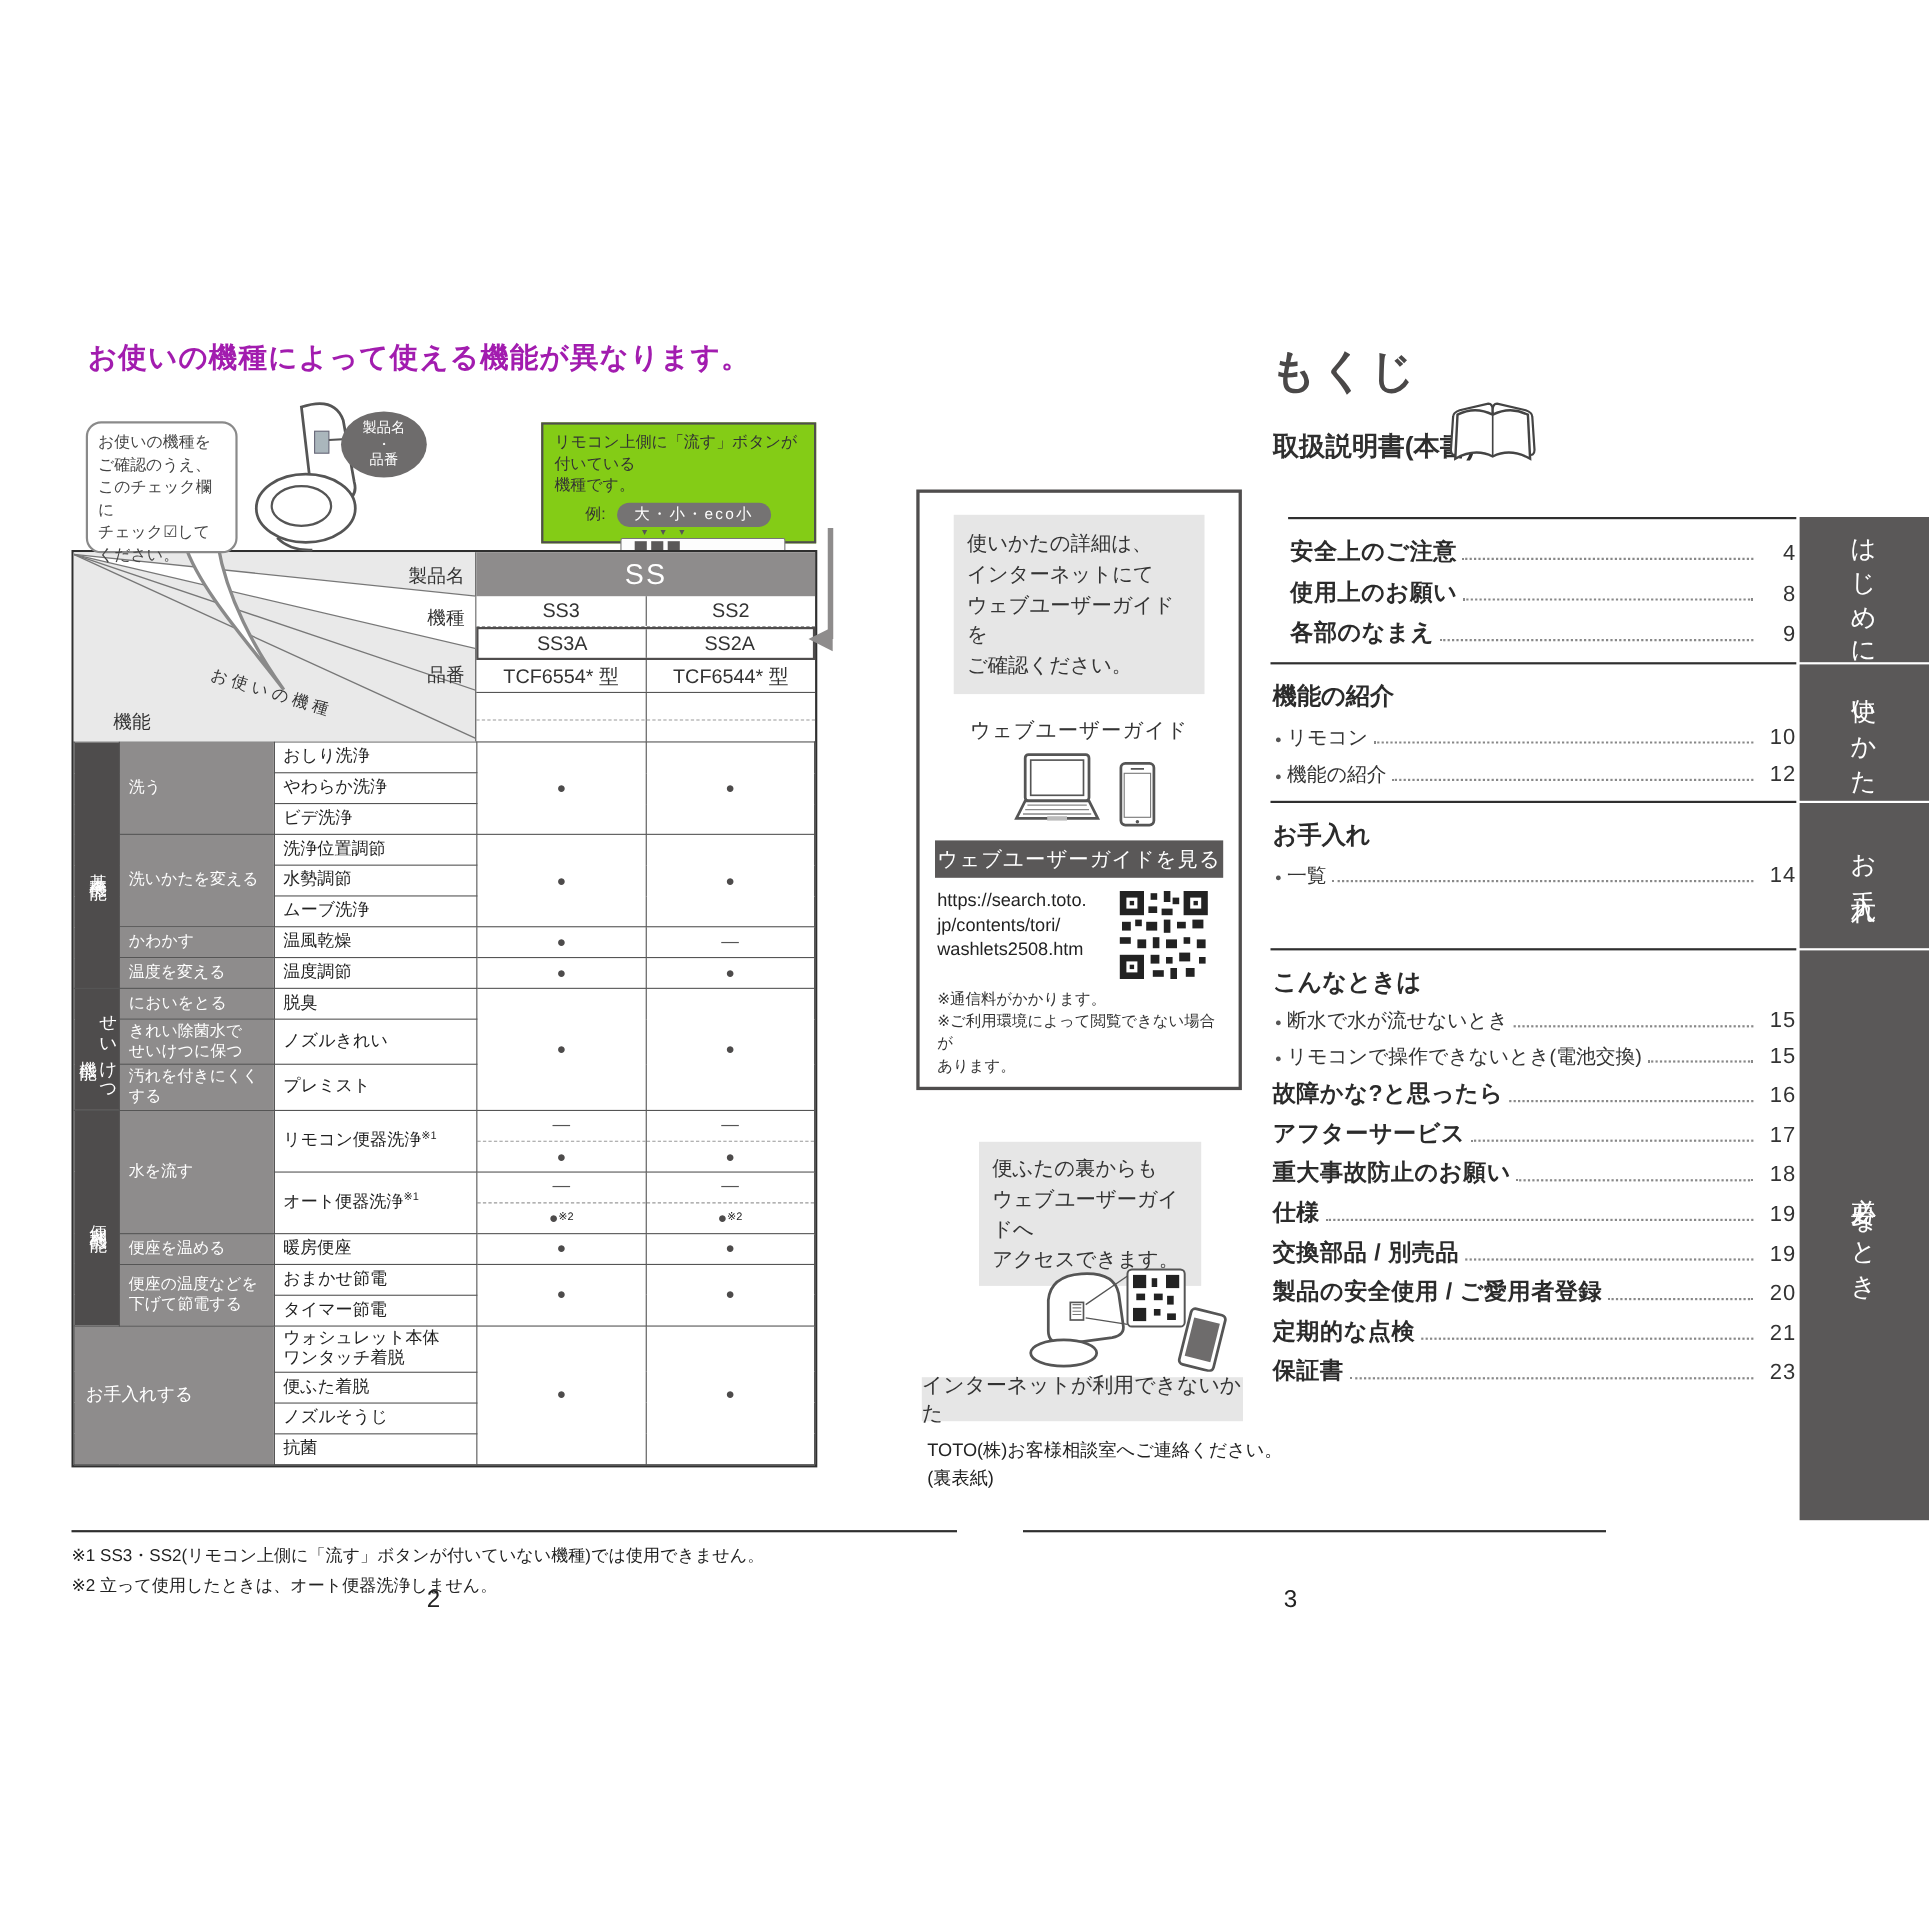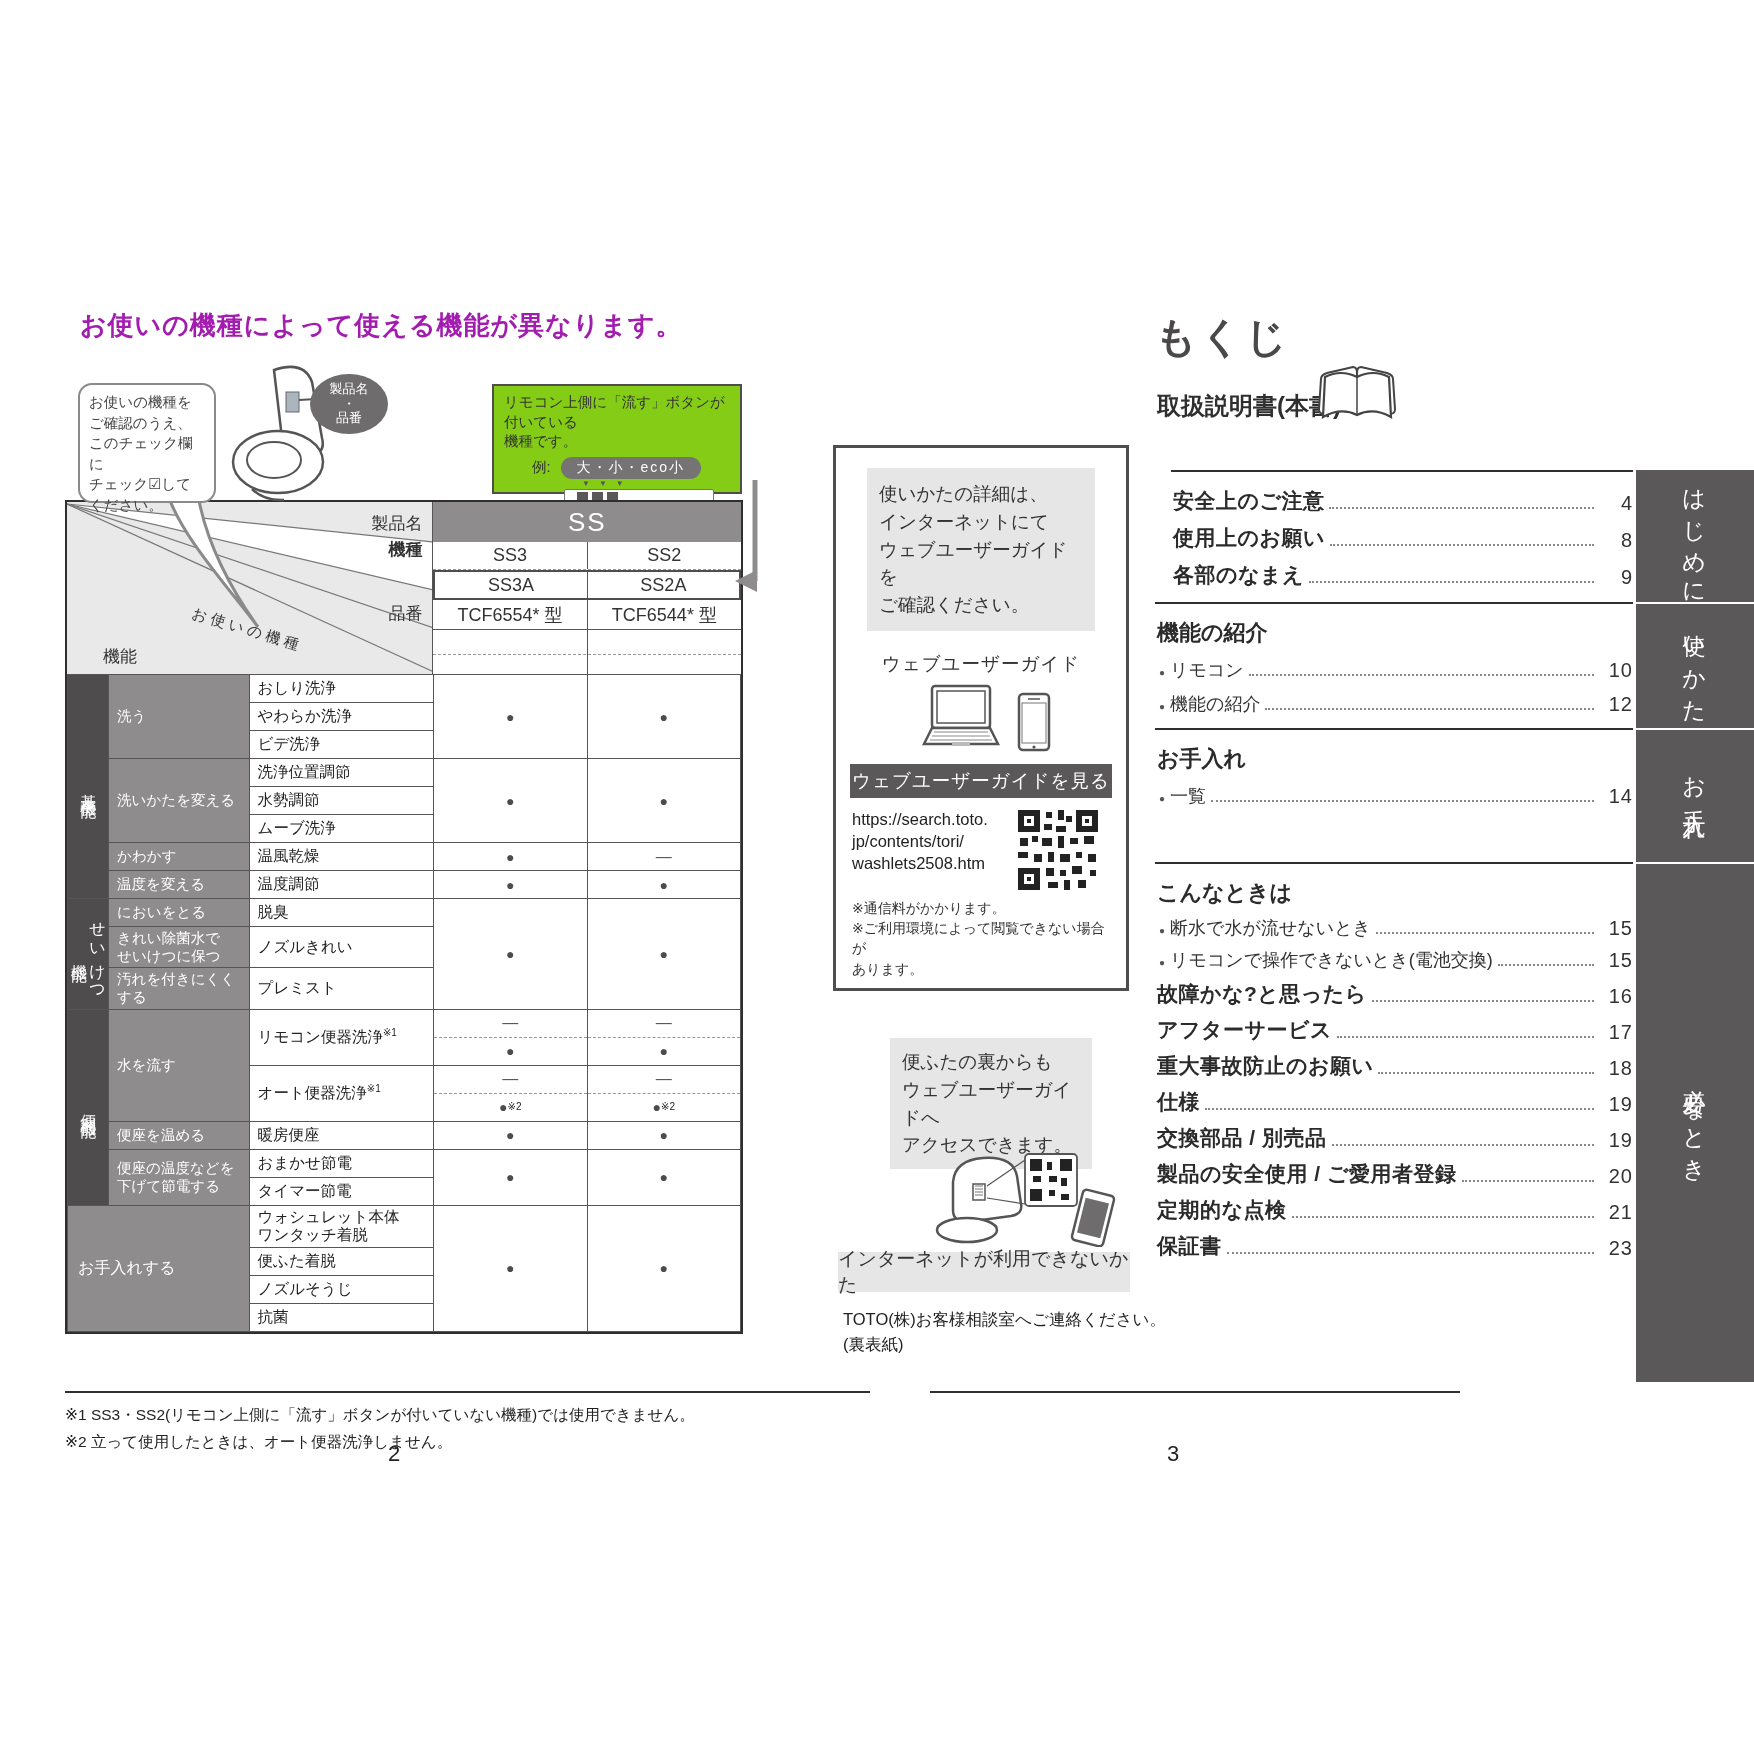--- a/index.html
+++ b/index.html
@@ -30,21 +30,21 @@
 
   .model-arrow { position:absolute; left:733px; top:478px; z-index:2; }
 
   
   .twrap { position:absolute; left:65px; top:500px; width:678px; border:2.5px solid #2f2f2f; background:#fff; }
   .thead { position:relative; height:172px; display:flex; }
   .th-left { position:relative; width:367px; background:#e9e9e9; border-right:1.5px solid #555; overflow:hidden; }
   .th-left svg { position:absolute; left:0; top:0; }
   .lbl { position:absolute; font-size:17px; color:#333; right:10px; }
   .lbl-product { top:10px; }
-  .lbl-model { top:36px;font-weight:bold; }
+  .lbl-model { top:48px; }
   .lbl-number { top:100px; }
   .diag-text { position:absolute; left:128px; top:102px; font-size:15px; color:#333; letter-spacing:4px; transform:rotate(17deg); transform-origin:left top; }
   .lbl-func { position:absolute; left:36px; bottom:6px; font-size:17px; color:#333; }
   .th-right { width:308px; display:flex; flex-direction:column; }
   .hr1 { height:40px; background:#8e8c8c; color:#fff; font-size:26px; display:flex; align-items:center; justify-content:center; letter-spacing:2px; }
   .hr2,.hr3,.hr4,.hr5 { display:flex; position:relative; }
   .hr2 { height:28px; border-bottom:1.5px dashed #999; }
   .hr3 { height:30px; border:2px solid #4f4d4d; }
   .hr4 { height:30px; border-bottom:1.5px solid #555; }
   .hr5 { height:44px; }

